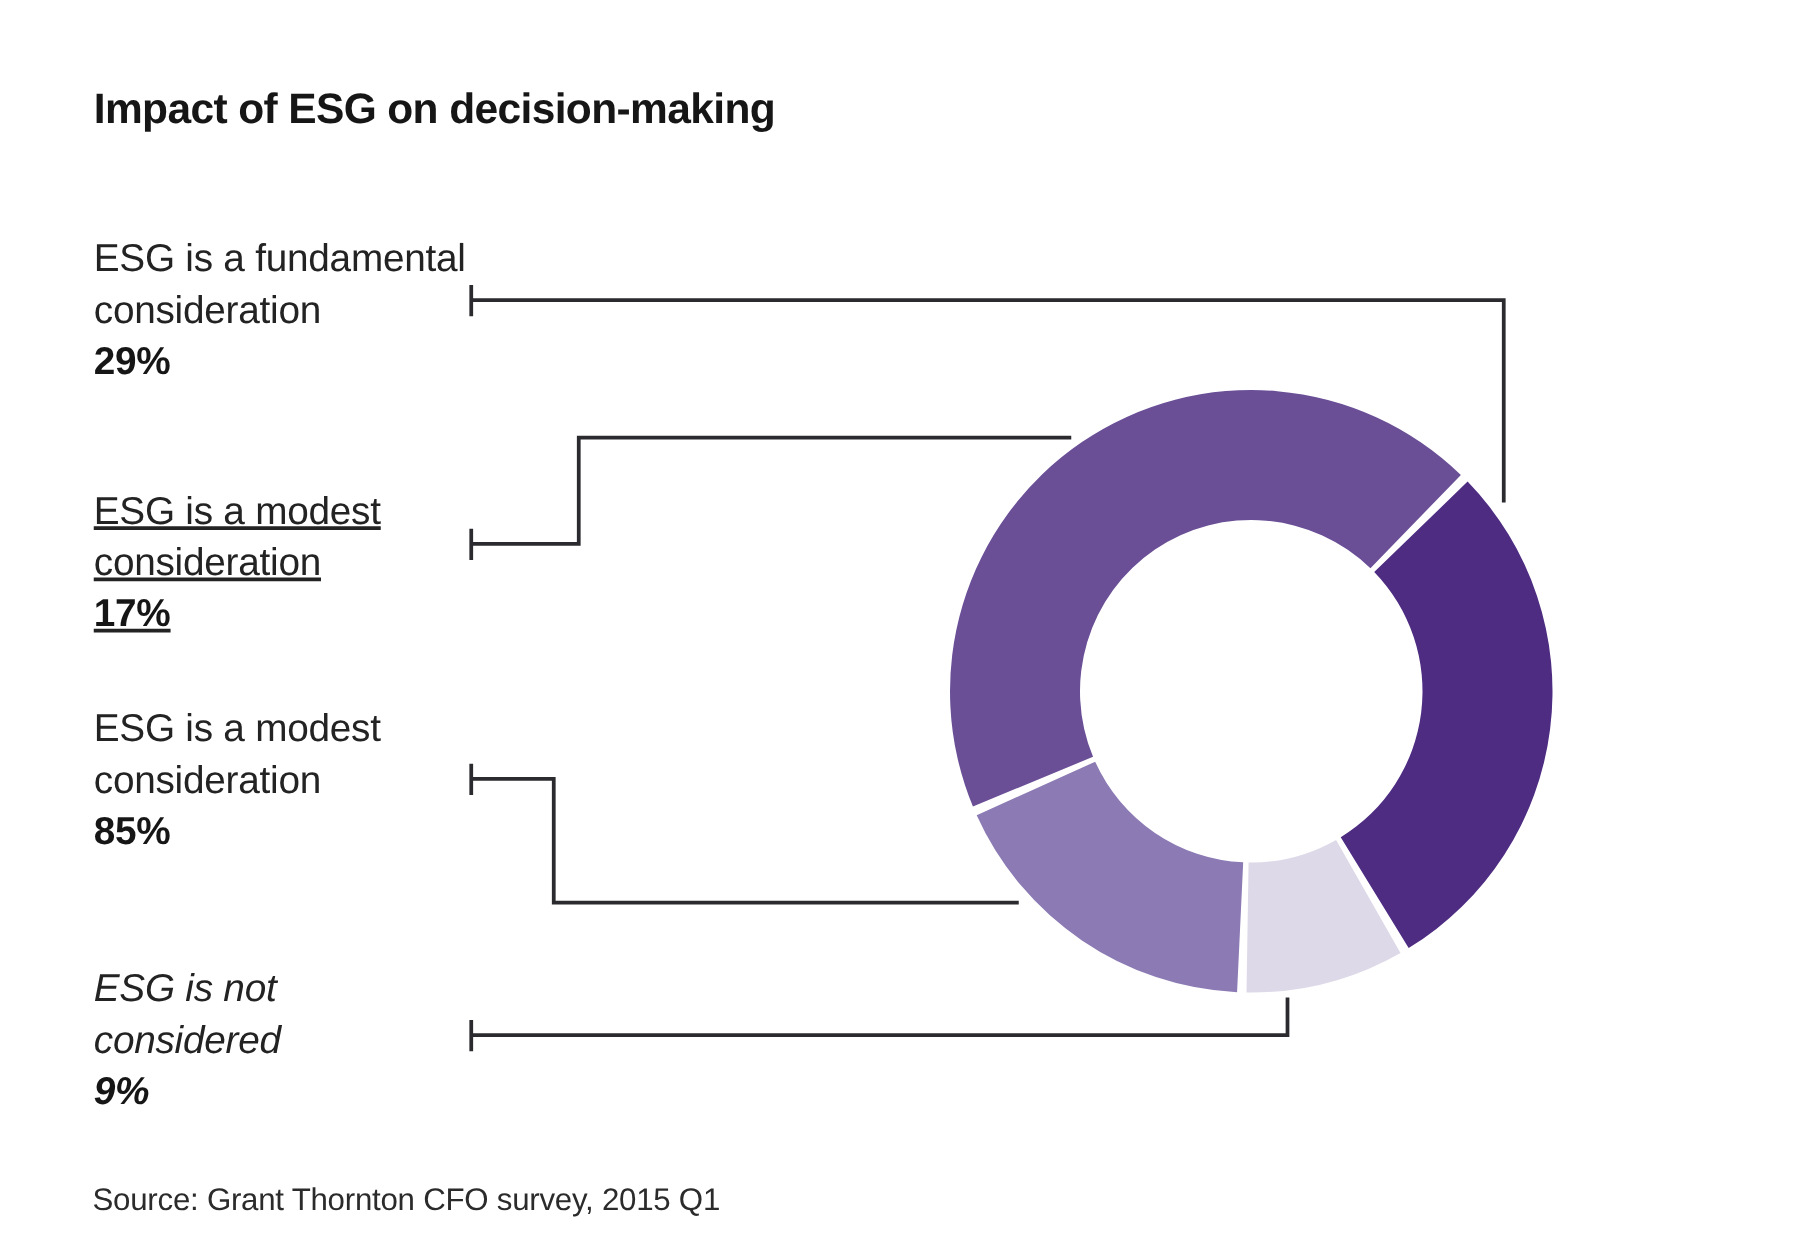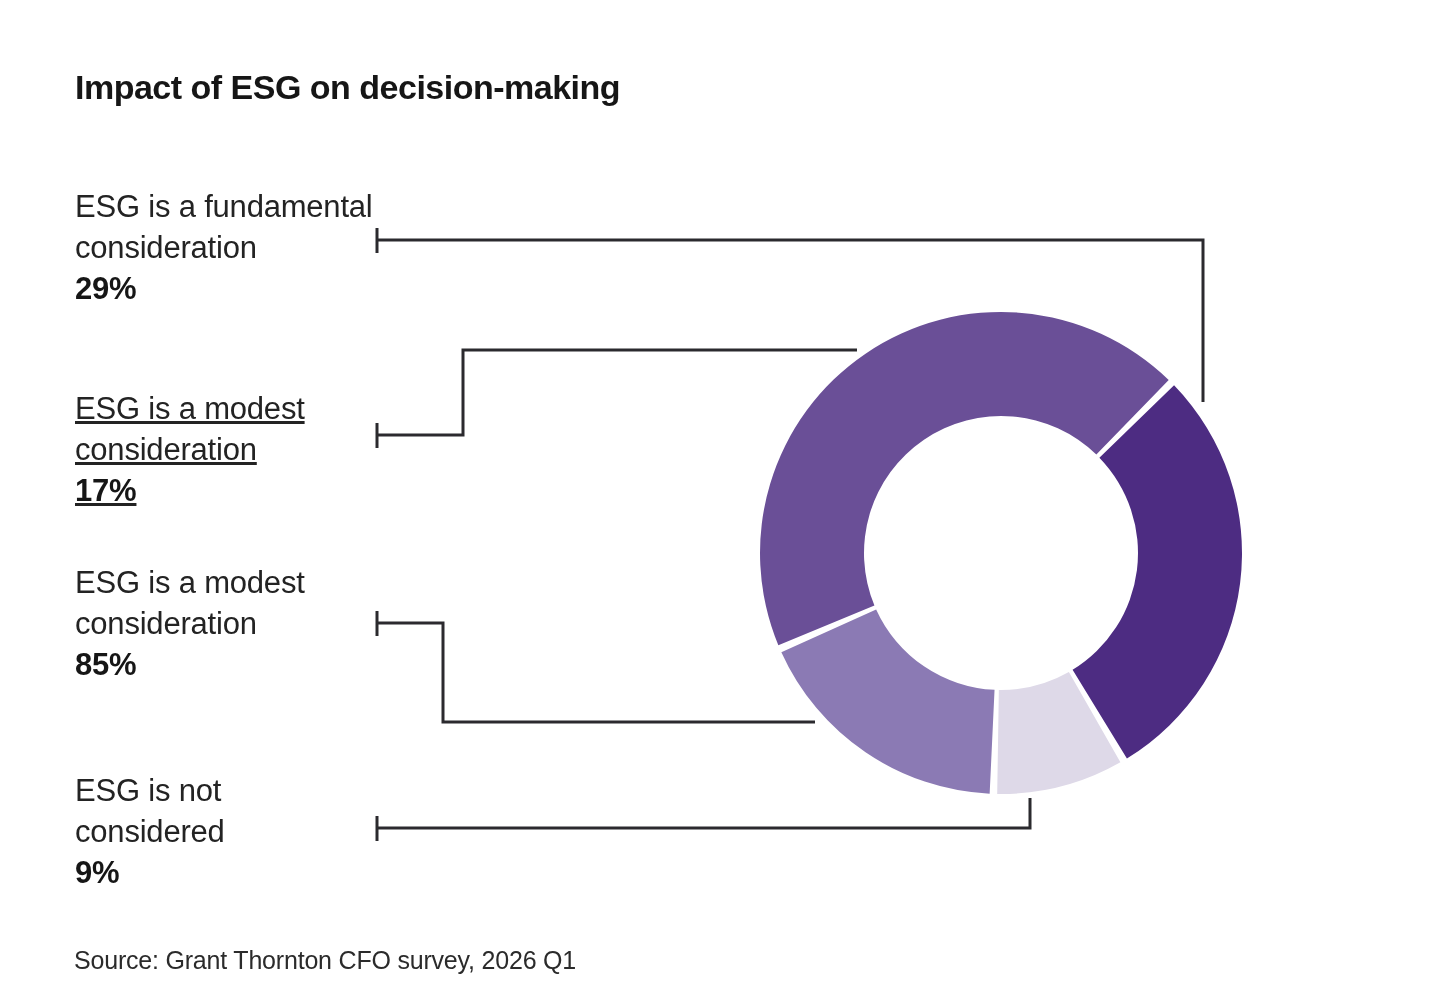--- a/index.html
+++ b/index.html
@@ -41,21 +41,21 @@
     color: #232323;
     letter-spacing: -0.2px;
   }
   .seg-label .pct {
     font-weight: 700;
     color: #161616;
   }
   .label-1 { top: 186px; }
   .label-2 { top: 388px; text-decoration: underline; }
   .label-3 { top: 562px; }
-  .label-4 { top: 770px; }
+  .label-4 { top: 770px; font-style: italic; }
   .source {
     position: absolute;
     left: 74px;
     top: 946px;
     font-size: 25px;
     color: #2b2b2b;
     letter-spacing: -0.2px;
     white-space: nowrap;
   }
   .connector {
@@ -117,15 +117,15 @@
     <line class="tick" x1="377" y1="816" x2="377" y2="841"></line>
 
     <g id="segments">
         <path d="M 1174.07 385.29 A 241 241 0 0 1 1126.92 758.49 L 1072.58 669.81 A 137 137 0 0 0 1099.38 457.66 Z" fill="#4d2c82"></path>
         <path d="M 1120.41 762.34 A 241 241 0 0 1 997.21 793.97 L 998.85 689.98 A 137 137 0 0 0 1068.88 672.00 Z" fill="#ded9e8"></path>
         <path d="M 989.65 793.73 A 241 241 0 0 1 781.35 652.17 L 876.14 609.38 A 137 137 0 0 0 994.55 689.85 Z" fill="#8b7ab4"></path>
         <path d="M 778.35 645.23 A 241 241 0 0 1 1168.71 379.93 L 1096.34 454.62 A 137 137 0 0 0 874.43 605.43 Z" fill="#6a4f97"></path>
       </g>
   </svg>
 
-  <div class="source">Source: Grant Thornton CFO survey, 2026 Q1</div>
+  <div class="source">Source: Grant Thornton CFO survey, 2015 Q1</div>
 
 </div>
 
 </body></html>

